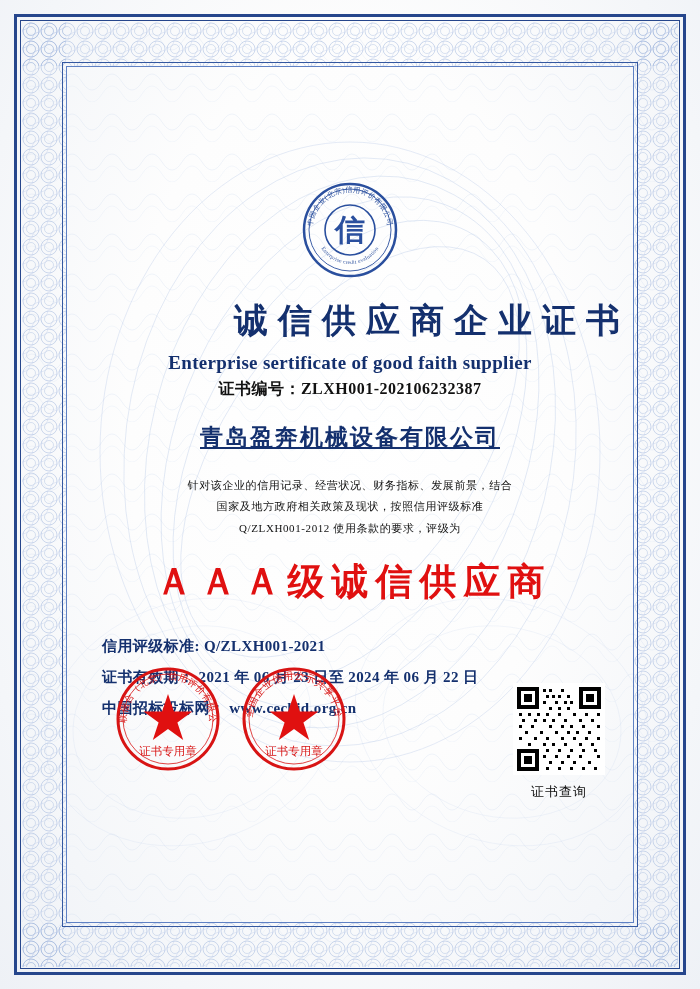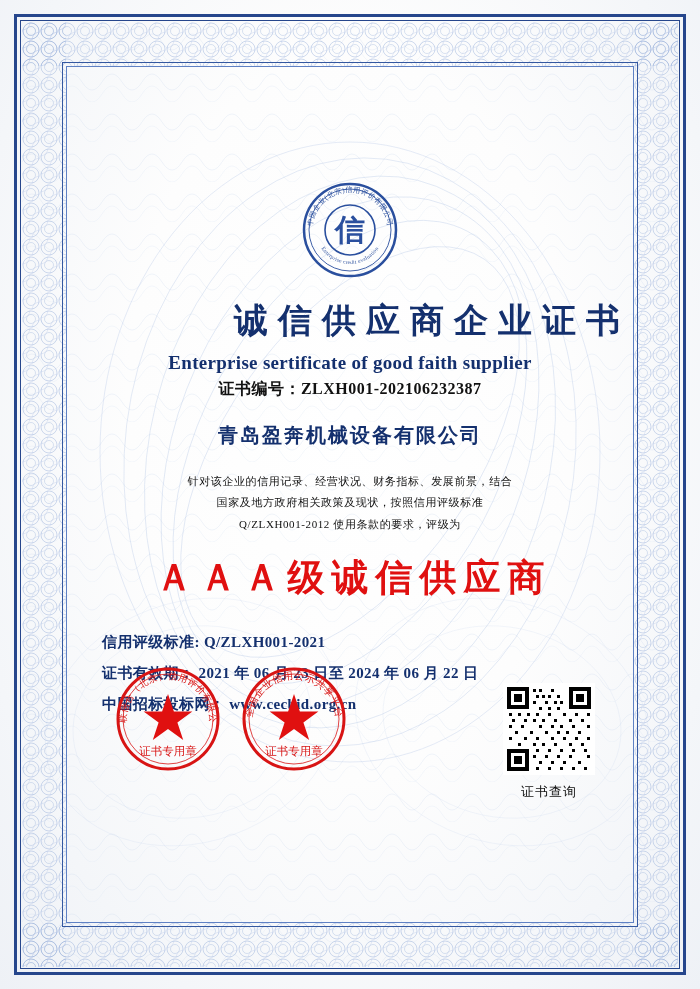--- a/index.html
+++ b/index.html
@@ -66,24 +66,25 @@
   }
   .cert-no{
     margin-top:5px;
     font-size:16px;
     color:#111111;
     font-weight:bold;
     letter-spacing:.5px;
   }
   .company{
     margin-top:22px;
-    font-size:20px;
+    font-size:23px;
     font-weight:bold;
     color:#14306e;
     letter-spacing:2px;
+    text-decoration:underline;
   }
   .para{
     margin-top:22px;
     font-size:11px;
     color:#111;
     line-height:1.95;
     letter-spacing:.6px;
   }
   .para div{white-space:nowrap;}
   .grade{
@@ -110,21 +111,21 @@
   
   .seals{
     position:absolute;left:20px;bottom:128px;width:300px;height:128px;
   }
   .seal{
     position:absolute;width:112px;height:112px;
   }
   .seal.s1{left:22px;top:0;}
   .seal.s2{left:148px;top:0;}
   .qr-block{
-    position:absolute;right:26px;bottom:118px;width:110px;text-align:center;
+    position:absolute;right:16px;bottom:118px;width:110px;text-align:center;
   }
   .qr{
     width:92px;height:92px;margin:0 auto;
     background:#fff;
   }
   .qr-label{
     margin-top:8px;font-size:13px;color:#111;letter-spacing:1px;
   }
   .issuer{
     position:absolute;left:0;right:0;bottom:86px;

